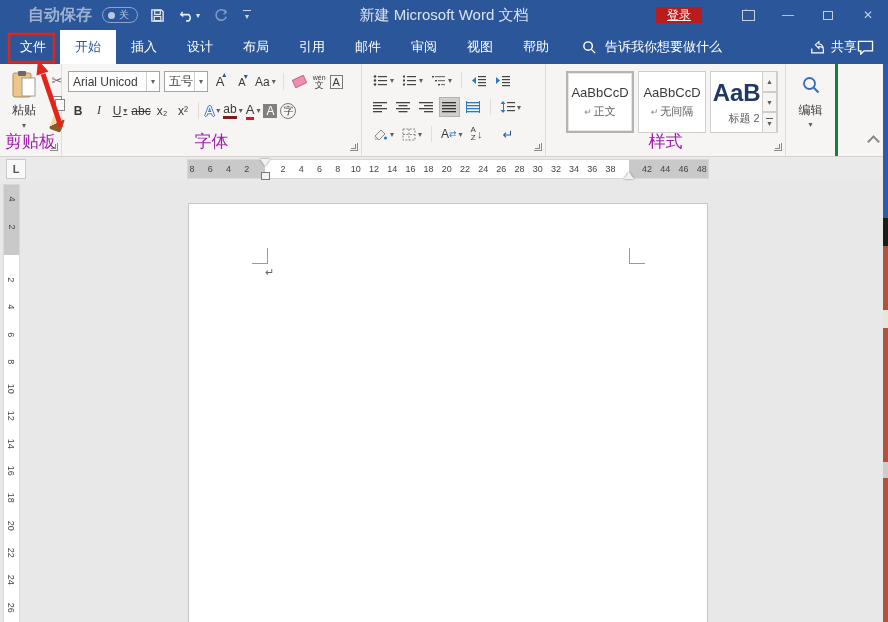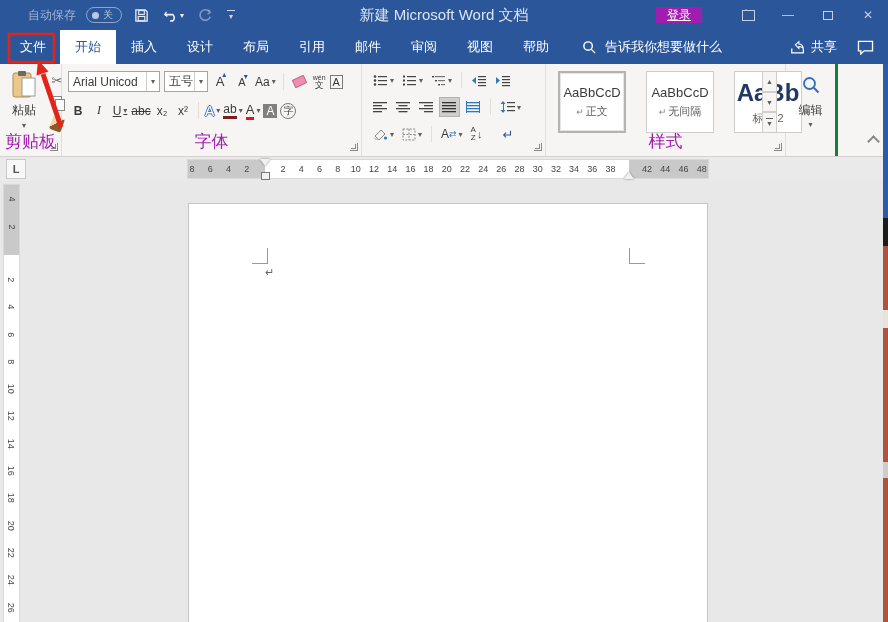--- a/index.html
+++ b/index.html
@@ -3,44 +3,44 @@
 <meta charset="utf-8">
 <style>
   * { margin:0; padding:0; box-sizing:border-box; }
   html,body { width:888px; height:622px; overflow:hidden; }
   body { font-family:"Liberation Sans", sans-serif; background:#e8e8e8; position:relative; }
   .window { position:absolute; inset:0; }
 
   
   .titlebar { position:absolute; left:0; top:0; width:888px; height:30px; background:#2b579a; display:flex; align-items:center; color:#c9d6ea; }
   .tb-left { display:flex; align-items:center; gap:10px; padding-left:28px; }
-  .autosave-label { font-size:12px; color:#9fb2d2; }
+  .autosave-label { font-size:16px; color:#9fb2d2;font-weight:bold; }
   .toggle { width:36px; height:16px; border:1px solid #8ea6cc; border-radius:9px; display:flex; align-items:center; gap:4px; padding:0 5px; color:#b9c8e0; font-size:10px; }
   .toggle .knob { width:7px; height:7px; border-radius:50%; background:#b9c8e0; }
   .qat-btn { background:none; border:none; color:#e8eef7; display:flex; align-items:center; cursor:pointer; padding:2px; }
   .qat-btn.dim svg { opacity:.45; }
   .dd::after { content:"▾"; font-size:8px; color:inherit; margin-left:1px; }
   .qat-more { width:14px; display:flex; flex-direction:column; align-items:center; color:#cdd9ec; }
   .qat-more .bar { width:8px; height:1px; background:#cdd9ec; margin-bottom:1px; }
   .qat-more::after { content:"▾"; font-size:8px; }
   .tb-title { position:absolute; left:0; right:0; text-align:center; font-size:15px; color:#dbe3f0; pointer-events:none; }
   .tb-right { margin-left:auto; display:flex; align-items:center; height:100%; }
-  .signin-btn { background:#a21caf; border:none; color:#fff; font-size:12px; width:46px; height:16px; margin-right:26px; text-decoration:underline; cursor:pointer; }
+  .signin-btn { background:#b91c1c; border:none; color:#fff; font-size:12px; width:46px; height:16px; margin-right:26px; text-decoration:underline; cursor:pointer; }
   .win-btn { width:40px; height:100%; display:flex; align-items:center; justify-content:center; background:none; border:none; color:#c2cfe4; font-size:12px; cursor:pointer; }
   .win-box { width:10px; height:9px; border:1px solid #c2cfe4; display:inline-block; }
   .ribbon-opts { width:13px; height:11px; border:1px solid #c2cfe4; position:relative; display:inline-block; }
   .ribbon-opts::after { content:"ˆ"; position:absolute; left:2px; top:-2px; font-size:10px; color:#c2cfe4; }
 
   
   .tabrow { position:absolute; left:0; top:30px; width:888px; height:34px; background:#2b579a; display:flex; align-items:stretch; }
   .tab { color:#fff; font-size:13px; display:flex; align-items:center; justify-content:center; padding:0 15px; cursor:pointer; }
   .tab.file { margin-left:6px; padding:0 14px; }
   .tab.active { background:#fff; color:#2b579a; }
   .tellme { display:flex; align-items:center; gap:8px; color:#fff; font-size:13px; margin-left:18px; cursor:pointer; }
-  .tr-right { margin-left:auto; display:flex; align-items:center; gap:20px; padding-right:14px; color:#fff; font-size:13px; }
+  .tr-right { margin-left:auto; display:flex; align-items:center; padding-right:14px; color:#fff; font-size:13px; }
   .share-item { display:flex; align-items:center; gap:5px; cursor:pointer; }
 
   
   .ribbon { position:absolute; left:0; top:64px; width:888px; height:93px; background:#f6f5f4; border-bottom:1px solid #d5d2cf; display:flex; }
   .grp { position:relative; height:100%; border-right:1px solid #e0ddda; }
   .grp-label { position:absolute; bottom:3px; left:0; right:0; text-align:center; font-size:17px; color:#a21caf; }
   .launcher { position:absolute; bottom:5px; right:3px; width:8px; height:8px; border-left:1px solid #8a8886; border-top:1px solid #8a8886; transform:rotate(180deg); cursor:pointer; }
   .launcher::after { content:""; position:absolute; left:1px; top:1px; width:4px; height:4px; border-left:1px solid #8a8886; border-top:1px solid #8a8886; }
   .rbtn { background:none; border:1px solid transparent; cursor:pointer; color:#3b3a39; font-size:12px; display:inline-flex; align-items:center; justify-content:center; }
   .sel { background:#d0cecc; border-color:#b5b3b1; }
@@ -88,21 +88,21 @@
   .p-r1 { top:6px; } .p-r2 { top:33px; } .p-r3 { top:60px; }
   .pb { height:20px; padding:0 2px; }
   .sort-ic { display:flex; align-items:center; font-size:8px; color:#7030a0; line-height:1; }
   .sort-ic .az { display:flex; flex-direction:column; margin-right:1px; color:#3b3a39; }
   .mark-ret { color:#2b579a; font-size:13px; }
   .asian { font-size:12px; color:#3b3a39; }
   .asian small { color:#2b79c4; font-size:9px; }
 
   
   .g-styles { width:240px; }
-  .style-cards { position:absolute; left:12px; top:7px; display:flex; gap:20px; }
+  .style-cards { position:absolute; left:20px; top:7px; display:flex; gap:4px; }
   .scard { width:68px; height:62px; background:#fff; border:1px solid #d0cecc; display:flex; flex-direction:column; align-items:center; justify-content:center; cursor:pointer; overflow:hidden; }
   .scard.selected { border:2px solid #b5b3b1; box-shadow:0 0 0 1px #e8e6e4 inset; }
   .s-preview { font-size:13px; color:#3b3a39; white-space:nowrap; }
   .s-preview.big { font-size:24px; font-weight:bold; color:#1f3864; }
   .s-name { font-size:11px; color:#605e5c; margin-top:4px; white-space:nowrap; }
   .s-name .pm { font-size:9px; color:#8a8886; margin-right:2px; }
   .style-scroll { position:absolute; right:8px; top:7px; width:15px; height:62px; display:flex; flex-direction:column; }
   .ss-btn { flex:1; border:1px solid #d0cecc; background:#f6f5f4; font-size:7px; color:#605e5c; display:flex; align-items:center; justify-content:center; flex-direction:column; cursor:pointer; }
   .ss-more::before { content:""; width:7px; height:1px; background:#605e5c; margin-bottom:1px; }
 

